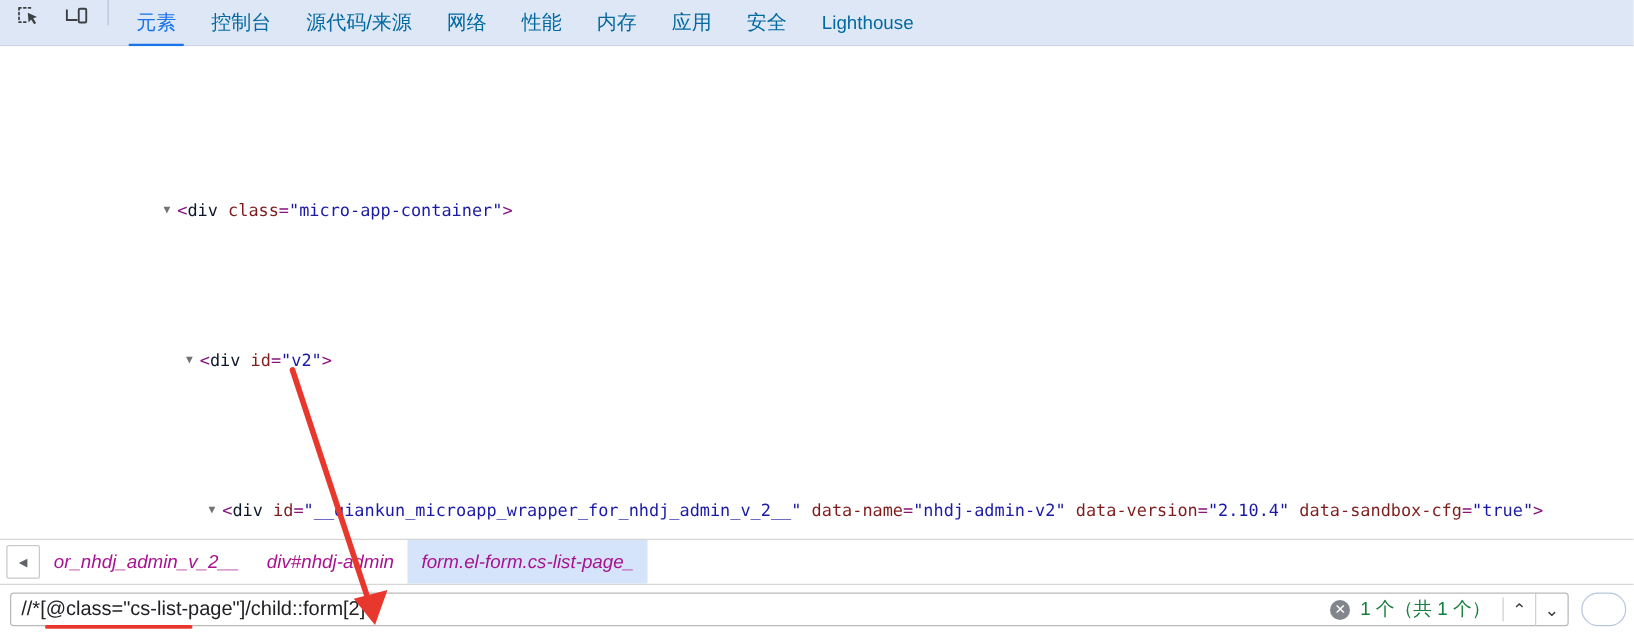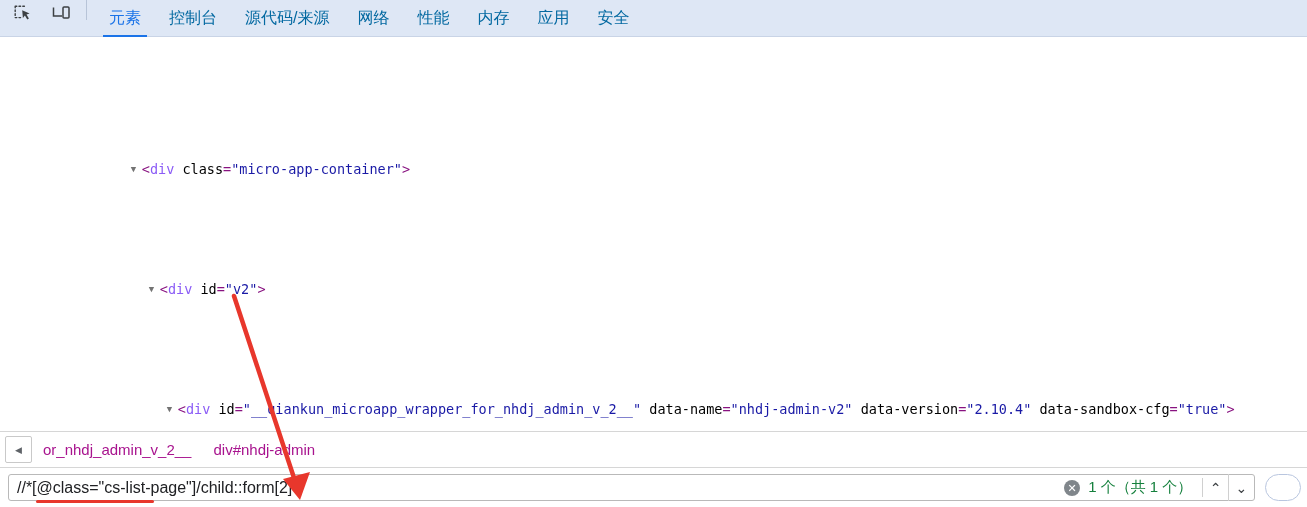--- a/index.html
+++ b/index.html
@@ -78,22 +78,22 @@
   }
   .twisty {
     display: inline-block;
     width: 11px;
     color: #737373;
     font-size: 9px;
     vertical-align: middle;
     position: relative;
     top: -1px;
   }
-  .tg { color: #8b5cf6; }         
-  .at { color: #000000; }         
+  .tg { color: #0f172a; }         
+  .at { color: #7f1d1d; }         
   .av { color: #1a1aa6; }         
   .pn { color: #881280; }
 
   
   .crumbbar {
     position: absolute;
     left: 0; top: 431px;
     width: 1307px; height: 36px;
     background: #ffffff;
     border-top: 1px solid #d6d6d6;
@@ -104,21 +104,21 @@
     width: 27px; height: 27px;
     margin-left: 5px;
     border: 1px solid #c9c9c9;
     background: #fff;
     border-radius: 2px;
     display: flex; align-items: center; justify-content: center;
     font-size: 9px; color: #5f6368;
     cursor: pointer;
     flex: none;
   }
-  .crumbs { display: flex; align-items: flex-start; height: 36px; }
+  .crumbs { display: flex; align-items: flex-start; height: 36px; font-style: italic; }
   .crumb {
     font-size: 15px;
     color: #a8138e;
     padding: 0 11px;
     height: 36px;
     display: flex; align-items: center;
     white-space: nowrap;
     cursor: pointer;
   }
   .crumb.sel { background: #d5e4fb; }
@@ -244,20 +244,23 @@
         </div>
       <div class="tab">
           <span>内存</span>
         </div>
       <div class="tab">
           <span>应用</span>
         </div>
       <div class="tab">
           <span>安全</span>
         </div>
+      <div class="tab latin">
+          <span>Lighthouse</span>
+        </div>
     </div>
   </div>
 
   <div class="domtree">
 
     
     <div class="node">
       <span style="padding-left:82px"></span><span class="twisty">▼</span><span class="pn">&lt;</span><span class="tg">div</span> <span class="at">class</span><span class="pn">=</span><span class="av">"micro-app-container"</span><span class="pn">&gt;</span>
     </div>
 
@@ -317,20 +320,23 @@
   <div class="crumbbar">
     <div class="crumb-scroll-btn">
       <span>◀</span>
     </div>
     <div class="crumbs">
       <div class="crumb">
           <span>or_nhdj_admin_v_2__</span>
         </div>
       <div class="crumb">
           <span>div#nhdj-admin</span>
+        </div>
+      <div class="crumb sel">
+          <span>form.el-form.cs-list-page_</span>
         </div>
     </div>
   </div>
 
   <div class="searchbar">
     <div class="search-input-wrap">
       <input type="text" value="//*[@class=&quot;cs-list-page&quot;]/child::form[2]" style="">
       <div class="xpath-underline"></div>
       <div class="clear-icon">✕</div>
       <div class="match-count">1 个（共 1 个）</div>

